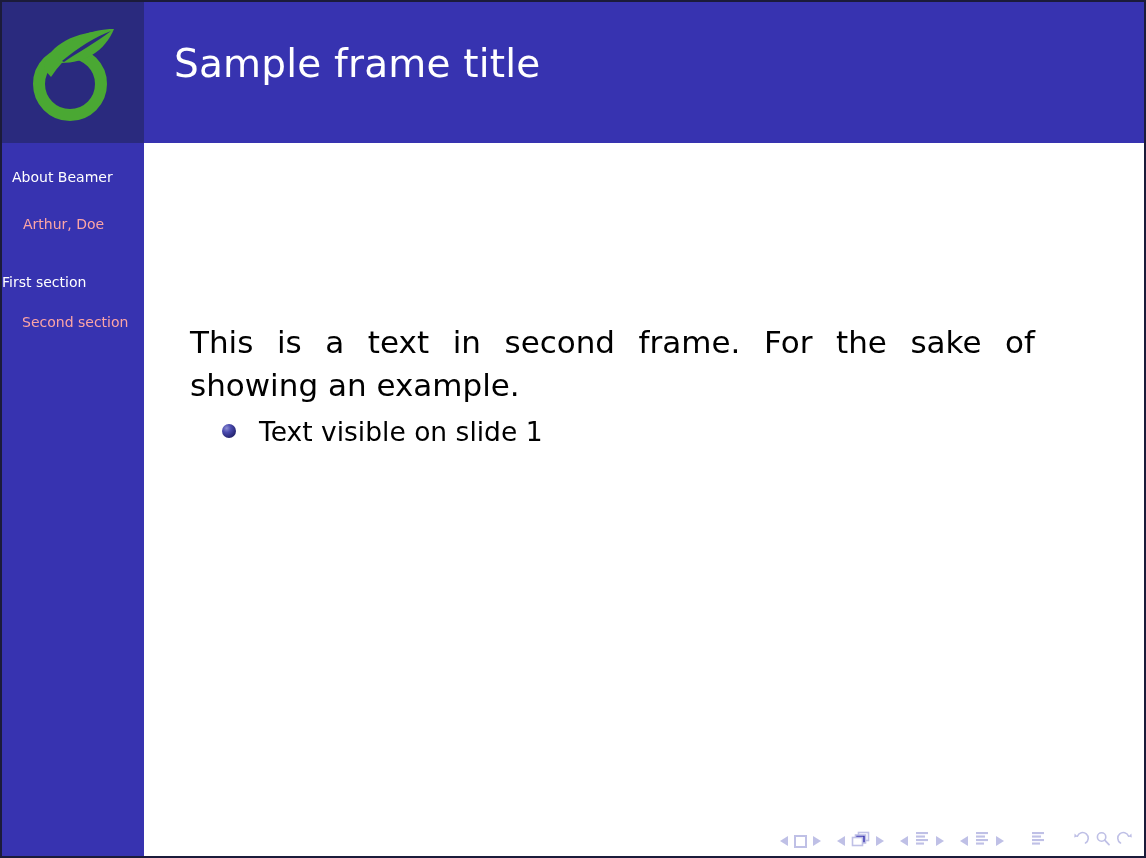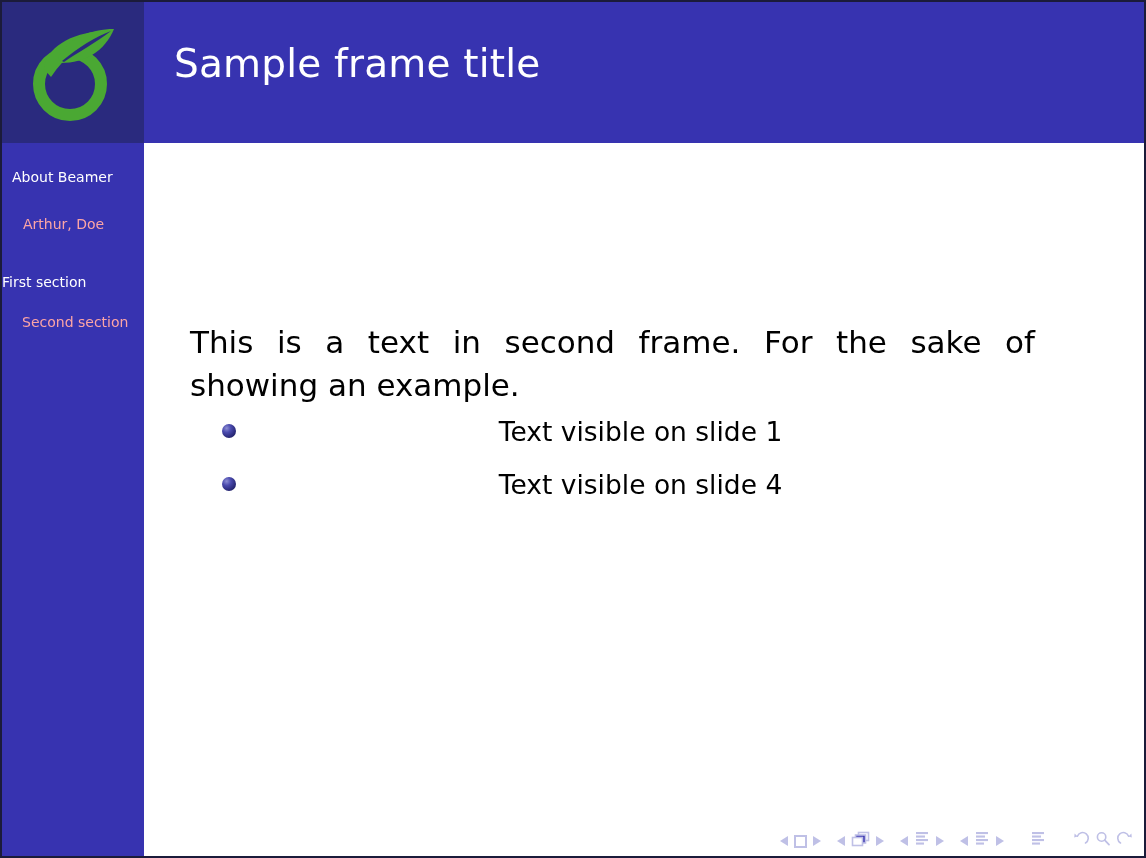--- a/index.html
+++ b/index.html
@@ -114,21 +114,20 @@
   }
   #itemlist li {
     position: relative;
     height: 52.5px;
     padding-left: 37px;
     color: #000000;
     font-family: "DejaVu Sans", sans-serif;
     font-size: 26.5px;
     line-height: 34px;
     white-space: nowrap;
-    text-align: center;
   }
   .ball {
     position: absolute;
     left: 0px;
     top: 9px;
     width: 14px;
     height: 14px;
     border-radius: 50%;
     background: radial-gradient(circle at 33% 30%, #8d8ed4 0%, #4a4aae 32%, #262673 72%, #16164a 100%);
   }
@@ -194,24 +193,20 @@
   </div>
 
   <div id="content">
 
     <div id="bodytext">This is a text in second frame. For the sake of showing an example.</div>
 
     <ul id="itemlist">
       <li>
         <span class="ball"></span>
         <span>Text visible on slide 1</span>
-      </li>
-      <li>
-        <span class="ball"></span>
-        <span>Text visible on slide 4</span>
       </li>
     </ul>
 
     <div id="navsymbols">
 
       <div class="navgroup">
         <span class="tri-l nav-el"></span>
         <span class="sq nav-el"></span>
         <span class="tri-r nav-el"></span>
       </div>

